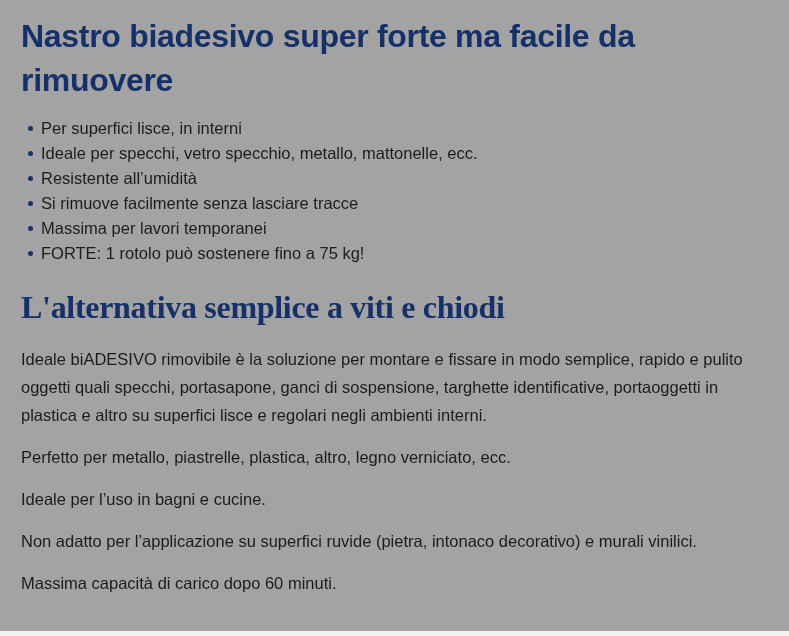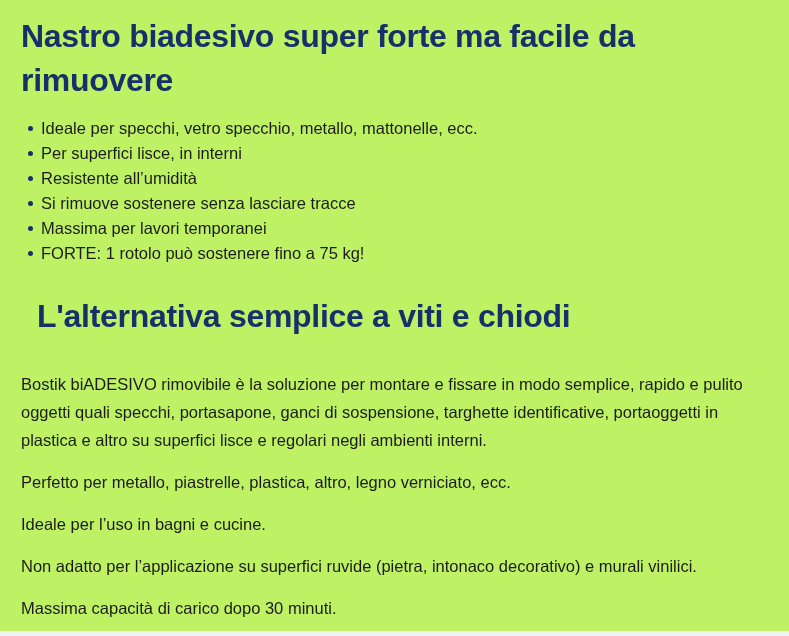--- a/index.html
+++ b/index.html
@@ -12,21 +12,21 @@
     height: 636px;
     overflow: hidden;
     font-family: "Liberation Sans", sans-serif;
     -webkit-font-smoothing: antialiased;
   }
 
   .page {
     position: relative;
     width: 789px;
     height: 636px;
-    background: #bef264;
+    background: #a3a3a3;
     box-sizing: border-box;
   }
 
   .content {
     position: absolute;
     left: 21px;
     top: 0;
     width: 752px;
   }
 
@@ -35,28 +35,28 @@
     padding-top: 14px;
     font-size: 32px;
     line-height: 44px;
     font-weight: 700;
     letter-spacing: -0.3px;
     color: #16306a;
     font-family: "Liberation Sans", sans-serif;
   }
 
   h2.section-title {
-    margin: 16px;
+    margin: 0;
     padding-top: 17px;
     font-size: 32px;
     line-height: 42px;
     font-weight: 700;
     letter-spacing: -0.3px;
     color: #16306a;
-    font-family: Liberation Sans, sans-serif;
+    font-family: Liberation Serif, serif;
   }
 
   ul.feature-list {
     list-style: none;
     margin: 0;
     padding: 0;
     padding-top: 17px;
   }
 
   ul.feature-list li {
@@ -108,52 +108,52 @@
 <body>
 
 <div class="page">
   <div class="content">
 
     <h1 class="product-title">Nastro biadesivo super forte ma facile da rimuovere</h1>
 
     <ul class="feature-list">
       <li>
         <span class="bullet-dot"></span>
-        <span>Ideale per specchi, vetro specchio, metallo, mattonelle, ecc.</span>
+        <span>Per superfici lisce, in interni</span>
       </li>
       <li>
         <span class="bullet-dot"></span>
-        <span>Per superfici lisce, in interni</span>
+        <span>Ideale per specchi, vetro specchio, metallo, mattonelle, ecc.</span>
       </li>
       <li>
         <span class="bullet-dot"></span>
         <span>Resistente all’umidità</span>
       </li>
       <li>
         <span class="bullet-dot"></span>
-        <span>Si rimuove sostenere senza lasciare tracce</span>
+        <span>Si rimuove facilmente senza lasciare tracce</span>
       </li>
       <li>
         <span class="bullet-dot"></span>
         <span>Massima per lavori temporanei</span>
       </li>
       <li>
         <span class="bullet-dot"></span>
         <span>FORTE: 1 rotolo può sostenere fino a 75 kg!</span>
       </li>
     </ul>
 
     <h2 class="section-title">L'alternativa semplice a viti e chiodi</h2>
 
-    <p class="body-text lead">Bostik biADESIVO rimovibile è la soluzione per montare e fissare in modo semplice, rapido e pulito oggetti quali specchi, portasapone, ganci di sospensione, targhette identificative, portaoggetti in plastica e altro su superfici lisce e regolari negli ambienti interni.</p>
+    <p class="body-text lead">Ideale biADESIVO rimovibile è la soluzione per montare e fissare in modo semplice, rapido e pulito oggetti quali specchi, portasapone, ganci di sospensione, targhette identificative, portaoggetti in plastica e altro su superfici lisce e regolari negli ambienti interni.</p>
 
     <p class="body-text spaced">Perfetto per metallo, piastrelle, plastica, altro, legno verniciato, ecc.</p>
 
     <p class="body-text spaced">Ideale per l’uso in bagni e cucine.</p>
 
     <p class="body-text spaced">Non adatto per l’applicazione su superfici ruvide (pietra, intonaco decorativo) e murali vinilici.</p>
 
-    <p class="body-text spaced">Massima capacità di carico dopo 30 minuti.</p>
+    <p class="body-text spaced">Massima capacità di carico dopo 60 minuti.</p>
 
   </div>
 
   <div class="bottom-rule"></div>
 </div>
 
 </body></html>

